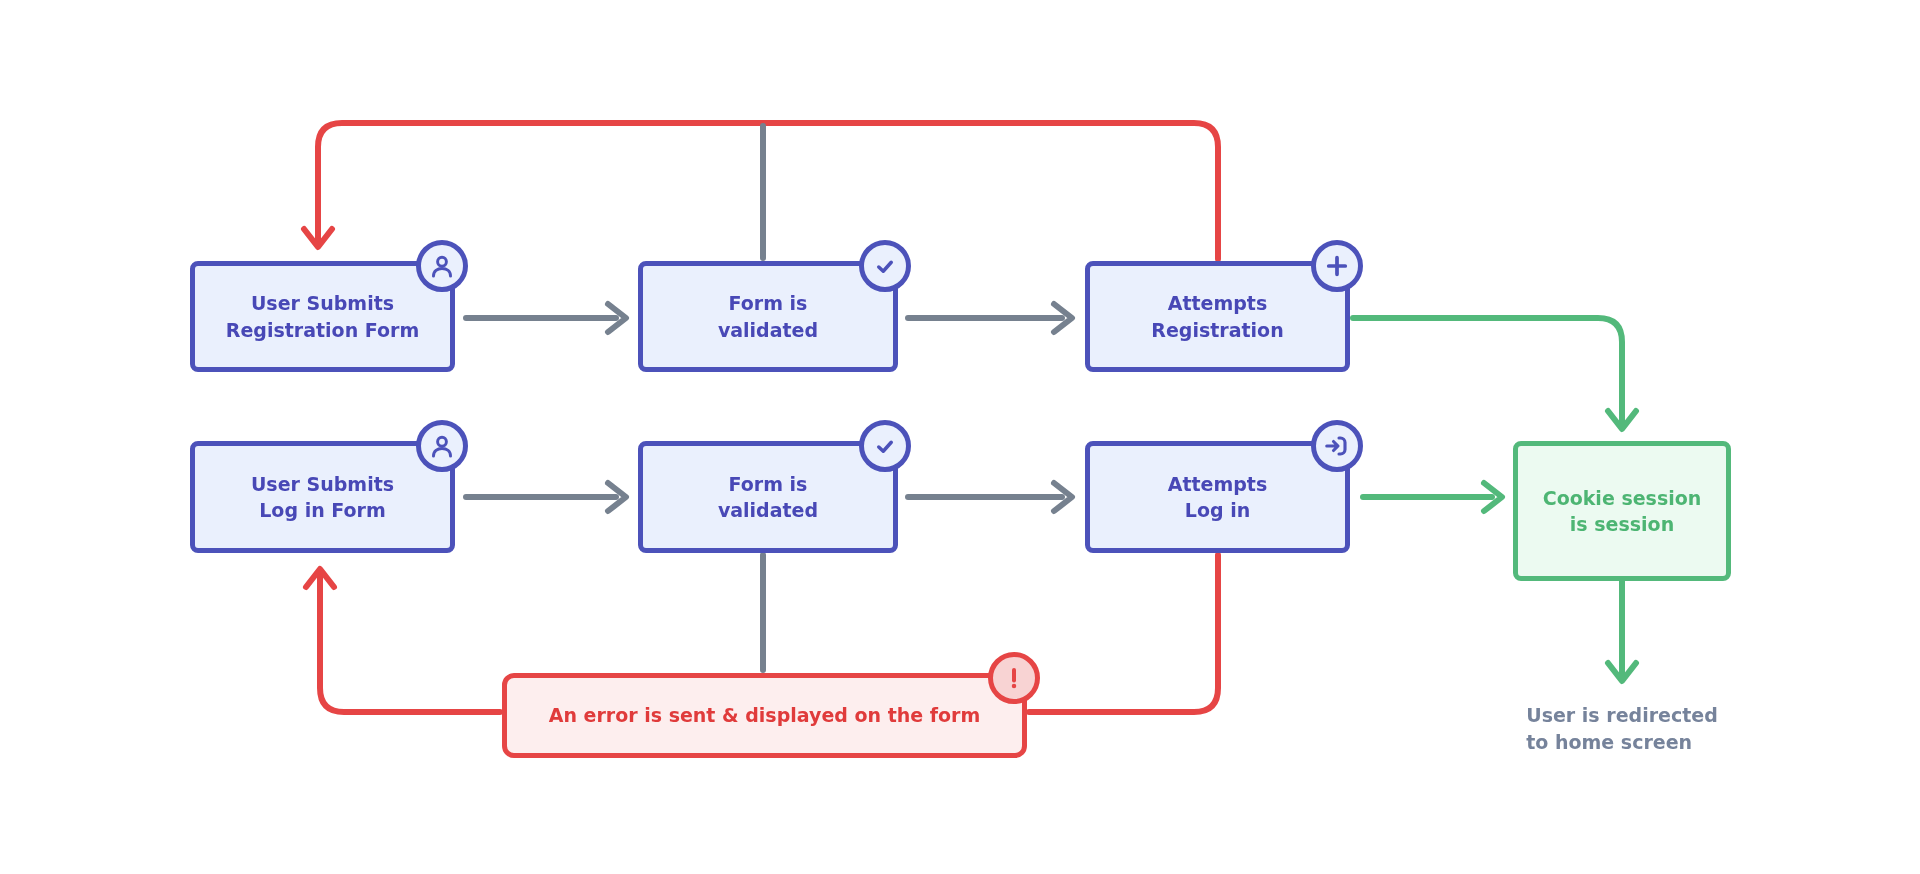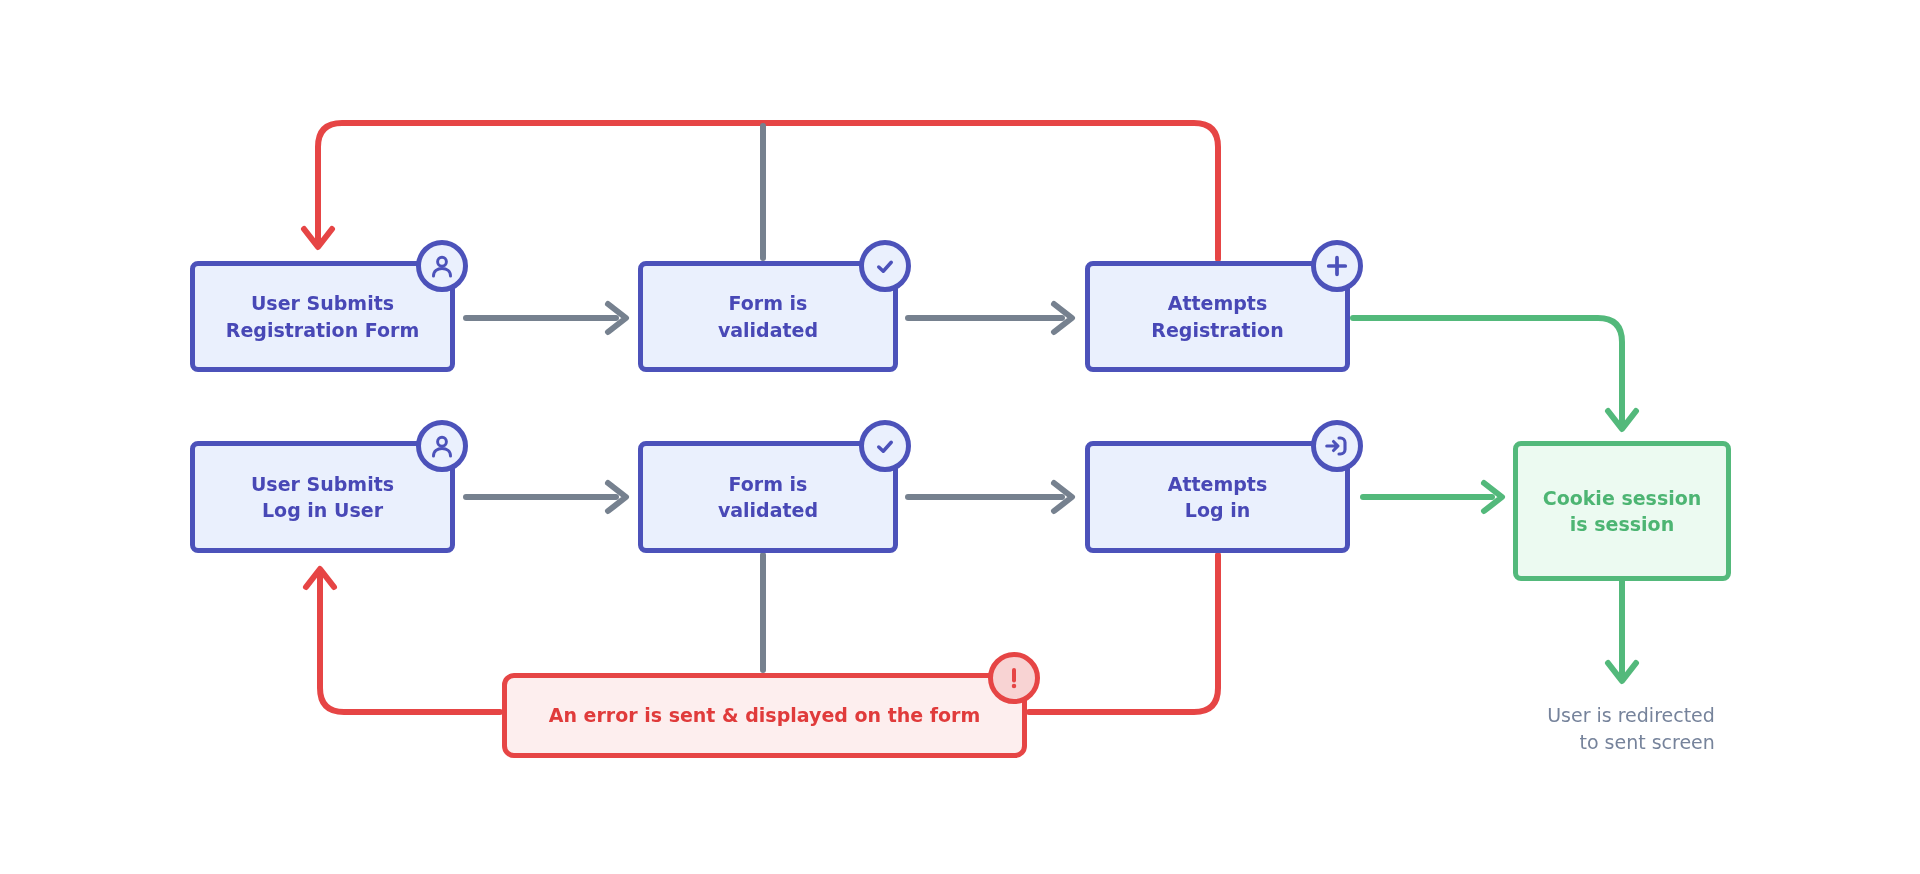--- a/index.html
+++ b/index.html
@@ -31,24 +31,23 @@
     position:absolute; box-sizing:border-box;
     width:52px; height:52px; border-radius:50%;
     border:5px solid var(--indigo-line); background:var(--indigo-fill);
     color:var(--indigo-line);
     display:flex; align-items:center; justify-content:center;
   }
   .badge.red { border-color:var(--red-line); background:var(--red-badge-fill); color:var(--red-line); }
 
   .end-label {
     position:absolute; left:1622px; top:702px; transform:translateX(-50%);
-    text-align:right; white-space:nowrap;
-    font-weight:normal; font-size:19px; line-height:1.42;
+    text-align:left; white-space:nowrap;
+    font-weight:bold; font-size:19px; line-height:1.42;
     color:var(--gray-text);
-    margin-left:9px;
   }
 </style>
 </head>
 <body>
 
 <div class="canvas">
   <svg class="edges" viewBox="0 0 1920 874">
       <g class="edge-red">
         <path d="M1218 259 V147 Q1218 123 1194 123 H342 Q318 123 318 147 V243"></path>
         <path d="M304 229 L318 247 L332 229"></path>
@@ -91,21 +90,21 @@
         <path d="M908 497 H1062"></path>
         <path d="M1054 483 L1072 497 L1054 511"></path>
       </g>
       <g class="edge-gray">
         <path d="M763 555 V670"></path>
       </g>
     </svg>
 
   <div class="end-label">
     <div>User is redirected</div>
-    <div>to sent screen</div>
+    <div>to home screen</div>
   </div>
 <div class="node indigo" style="left: 190px; top: 261px; width: 265px; height: 111px;">
       <div>
         <div>User Submits</div>
         <div>Registration Form</div>
       </div>
     </div>
     <div class="badge" style="left: 416px; top: 240px;">
       <svg width="32" height="32" viewBox="0 0 24 24">
         <circle cx="12" cy="8.8" r="3.3" fill="none" stroke="currentColor" stroke-width="2.2"></circle>
@@ -130,21 +129,21 @@
       </div>
     </div>
     <div class="badge" style="left: 1311px; top: 240px;">
       <svg width="32" height="32" viewBox="0 0 24 24">
         <path d="M12 5.8 V18.2 M5.8 12 H18.2" fill="none" stroke="currentColor" stroke-width="2.8" stroke-linecap="round"></path>
       </svg>
     </div>
     <div class="node indigo" style="left: 190px; top: 441px; width: 265px; height: 112px;">
       <div>
         <div>User Submits</div>
-        <div>Log in User</div>
+        <div>Log in Form</div>
       </div>
     </div>
     <div class="badge" style="left: 416px; top: 420px;">
       <svg width="32" height="32" viewBox="0 0 24 24">
         <circle cx="12" cy="8.8" r="3.3" fill="none" stroke="currentColor" stroke-width="2.2"></circle>
         <path d="M5.6 19.6 C5.6 15.8 8.5 13.9 12 13.9 C15.5 13.9 18.4 15.8 18.4 19.6" fill="none" stroke="currentColor" stroke-width="2.2" stroke-linecap="round"></path>
       </svg>
     </div>
     <div class="node indigo" style="left: 638px; top: 441px; width: 260px; height: 112px;">
       <div>

